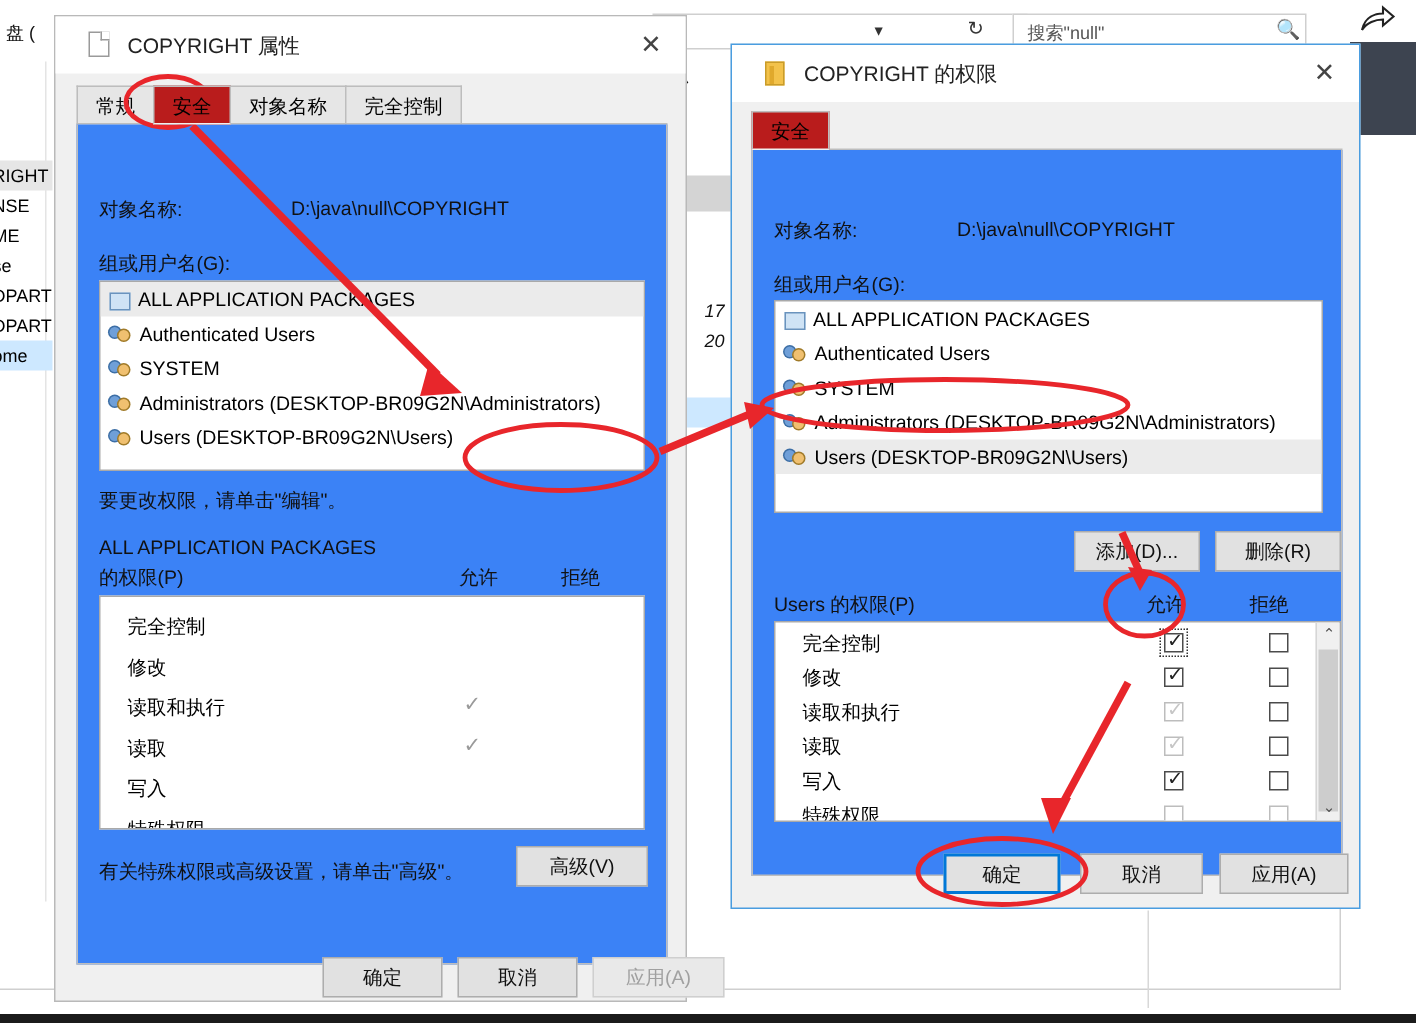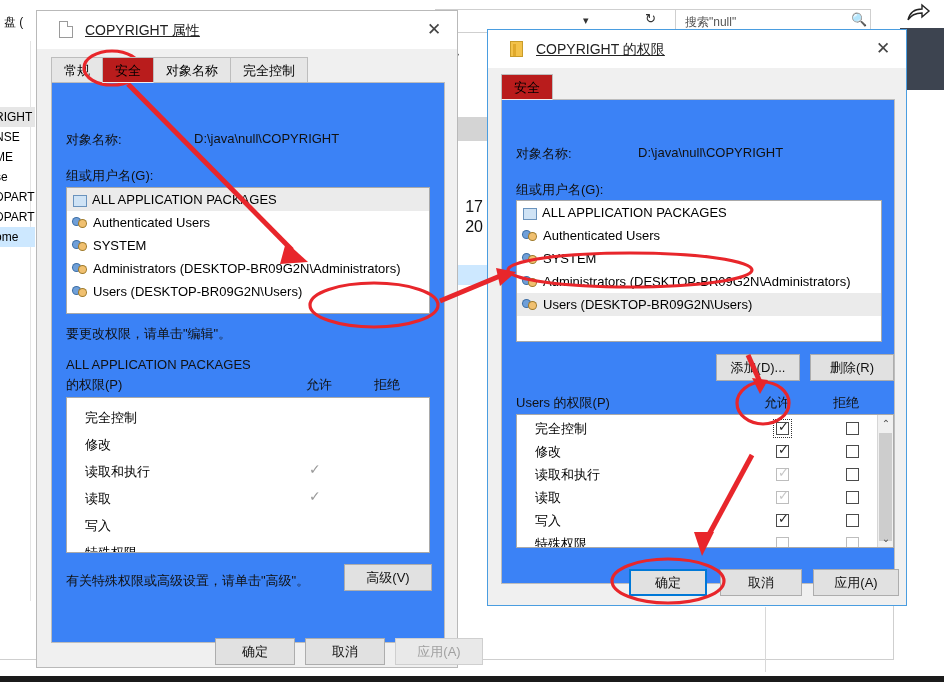--- a/index.html
+++ b/index.html
@@ -32,36 +32,36 @@
   .exp-nav { position:absolute; left:0px; top:44px; width:36px; height:560px; background:#ffffff;
              border-right:1px solid #e4e4e4; }
   .exp-list { position:absolute; left:0px; top:110px; width:40px; }
   .exp-file { height:20px; line-height:20px; font-size:12px; padding-left:0px;
               white-space:nowrap; overflow:hidden; }
   .exp-file.sel { background:#cde8ff; }
   .exp-file.hdr { background:#e6e6e6; }
 
   .exp-colhdr { position:absolute; left:440px; top:44px; width:62px; height:24px;
                 line-height:24px; font-size:12px; color:#111; background:#ffffff; }
-  .exp-sizecol { position:absolute; left:440px; top:200px; width:62px; font-size:16px;
-                 text-align:right; color:#111; }
+  .exp-sizecol { position:absolute; left:440px; top:200px; width:62px; font-size:12px;
+                 text-align:right; color:#111;font-style:italic; }
   .exp-sizecol div { height:20px; line-height:20px; padding-right:14px;}
   .exp-grayband { position:absolute; left:440px; top:120px; width:62px; height:24px; background:#d4d4d4; }
   .exp-blueband { position:absolute; left:440px; top:268px; width:62px; height:20px; background:#cde8ff; }
   .exp-divider { position:absolute; left:770px; top:610px; width:1px; height:65px; background:#d8d8d8; }
 
   .dark-panel { position:absolute; left:900px; top:28px; width:44px; height:62px; background:#3d4450; }
   .dark-strip { position:absolute; left:900px; top:0px; width:44px; height:28px; background:#ffffff; }
   .share-icon { position:absolute; left:905px; top:2px; width:26px; height:22px; }
   .taskbar { position:absolute; left:0; top:676px; width:944px; height:6px; background:#1b1b1b; }
 
   
   .dlg { position:absolute; background:#f0f0f0; }
   .dlg-title { height:38px; position:relative; background:#ffffff; }
-  .dlg-title .ttl { position:absolute; left:48px; top:11px; font-size:14px; color:#222; white-space:nowrap;text-decoration:underline;}
+  .dlg-title .ttl { position:absolute; left:48px; top:11px; font-size:14px; color:#222; white-space:nowrap;}
   .dlg-title .close { position:absolute; right:10px; top:8px; width:26px; height:22px;
                       text-align:center; line-height:22px; font-size:17px; color:#444; }
   .doc-icon { position:absolute; left:22px; top:10px; width:14px; height:17px;
               border:1.4px solid #9a9a9a; background:#fff; }
   .doc-icon:after{ content:""; position:absolute; right:-1px; top:-1px; width:5px; height:5px;
                    background:#fff; border-left:1.4px solid #9a9a9a; border-bottom:1.4px solid #9a9a9a;}
   .perm-icon { position:absolute; left:22px; top:11px; width:13px; height:16px;
                background:#f3c24a; border:1px solid #c99c2a; }
   .perm-icon:after { content:""; position:absolute; left:2px; top:2px; width:3px; height:12px;
                      background:#e0a92c; }

